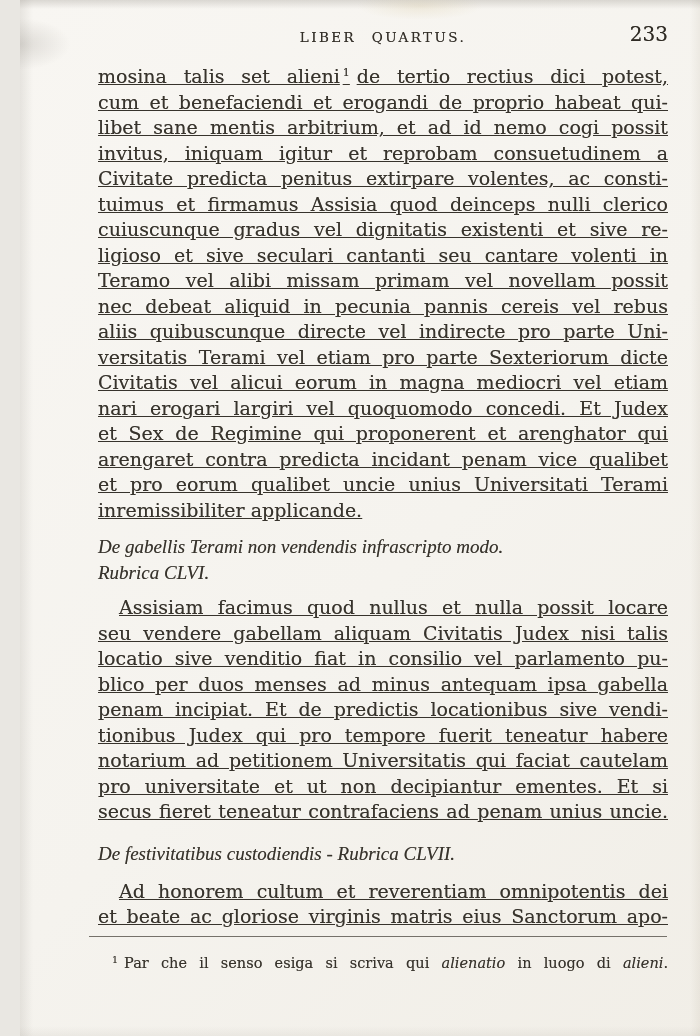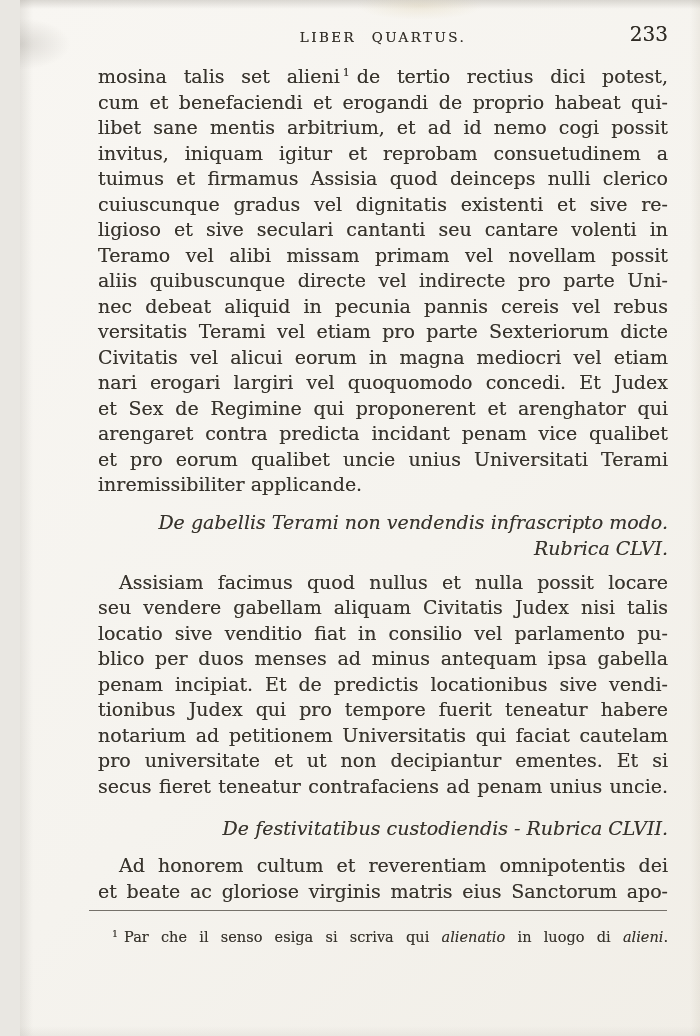--- a/index.html
+++ b/index.html
@@ -37,40 +37,41 @@
     word-spacing: 9px;
     color: #332f28;
     text-shadow: 0 0 0.5px rgba(51,47,40,0.6);
   }
   .page-number {
     position: absolute; right: 0; top: -2px;
     font-size: 20px;
     color: #2f2b24;
     text-shadow: 0 0 0.5px rgba(47,43,36,0.6);
   }
-  .body-text { font-size: 19px; }
+  .body-text { font-size: 19px; text-decoration: underline; }
   .line {
     line-height: 25.5px;
     text-align: justify;
     text-align-last: justify;
     text-shadow: 0 0 0.55px rgba(55,51,44,0.55);
     white-space: normal;
   }
   .line.short { text-align-last: left; }
   .line.indent { text-indent: 21px; }
   .para1 { margin-top: 16px; }
   .para2 { margin-top: 9px; }
   .para3 { margin-top: 12px; }
   .rubric {
     margin-top: 11px;
-    text-align: right;
+    text-align: left;
     font-style: italic;
     font-size: 19px;
     line-height: 26px;
     text-shadow: 0 0 0.55px rgba(55,51,44,0.5);
+    font-family: Liberation Serif, serif;
   }
   .rubric2 { margin-top: 16px; }
   .sup1 {
     font-size: 11px;
     vertical-align: 7px;
     margin: 0 7px 0 3px;
     text-align: left;
   }
   .footnote-rule {
     margin-top: 6px;
@@ -104,26 +105,27 @@
       <div class="running-title">LIBER QUARTUS.</div>
       <div class="page-number">233</div>
     </div>
 
     <div class="body-text para1">
       <div class="line"><span>mosina talis set alieni</span><sup class="sup1">1</sup><span>de tertio rectius dici potest,</span></div>
       <div>
           <div class="line">cum et benefaciendi et erogandi de proprio habeat qui-</div>
           <div class="line">libet sane mentis arbitrium, et ad id nemo cogi possit</div>
           <div class="line">invitus, iniquam igitur et reprobam consuetudinem a</div>
+          <div class="line">Civitate predicta penitus extirpare volentes, ac consti-</div>
           <div class="line">tuimus et firmamus Assisia quod deinceps nulli clerico</div>
           <div class="line">cuiuscunque gradus vel dignitatis existenti et sive re-</div>
           <div class="line">ligioso et sive seculari cantanti seu cantare volenti in</div>
           <div class="line">Teramo vel alibi missam primam vel novellam possit</div>
+          <div class="line">nec debeat aliquid in pecunia pannis cereis vel rebus</div>
           <div class="line">aliis quibuscunque directe vel indirecte pro parte Uni-</div>
-          <div class="line">nec debeat aliquid in pecunia pannis cereis vel rebus</div>
           <div class="line">versitatis Terami vel etiam pro parte Sexteriorum dicte</div>
           <div class="line">Civitatis vel alicui eorum in magna mediocri vel etiam</div>
           <div class="line">nari erogari largiri vel quoquomodo concedi. Et Judex</div>
           <div class="line">et Sex de Regimine qui proponerent et arenghator qui</div>
           <div class="line">arengaret contra predicta incidant penam vice qualibet</div>
           <div class="line">et pro eorum qualibet uncie unius Universitati Terami</div>
         </div>
       <div class="line short">inremissibiliter applicande.</div>
     </div>
 

